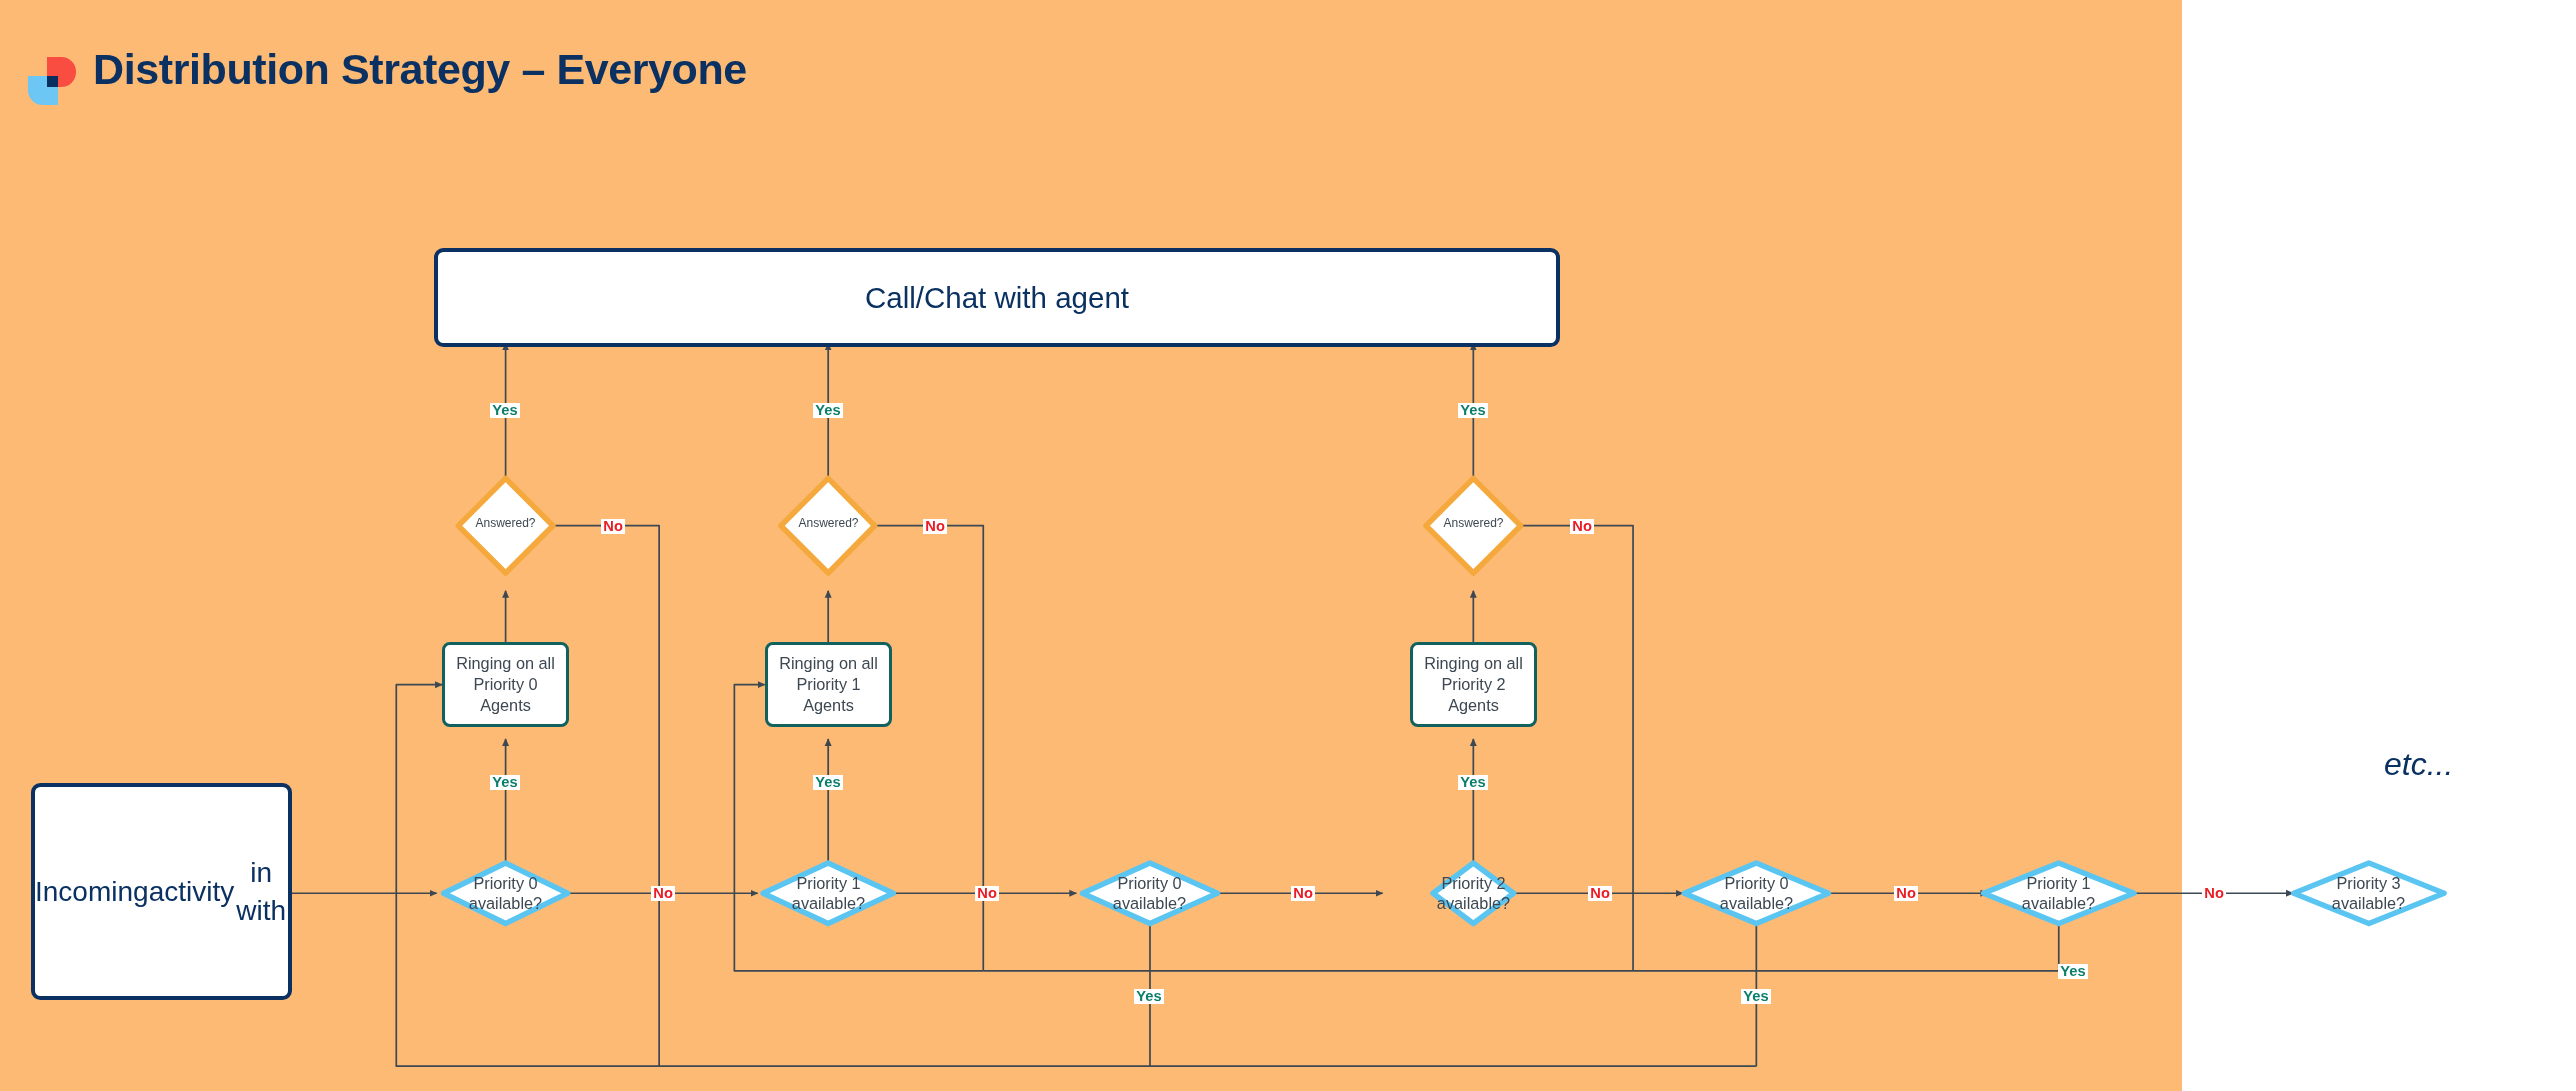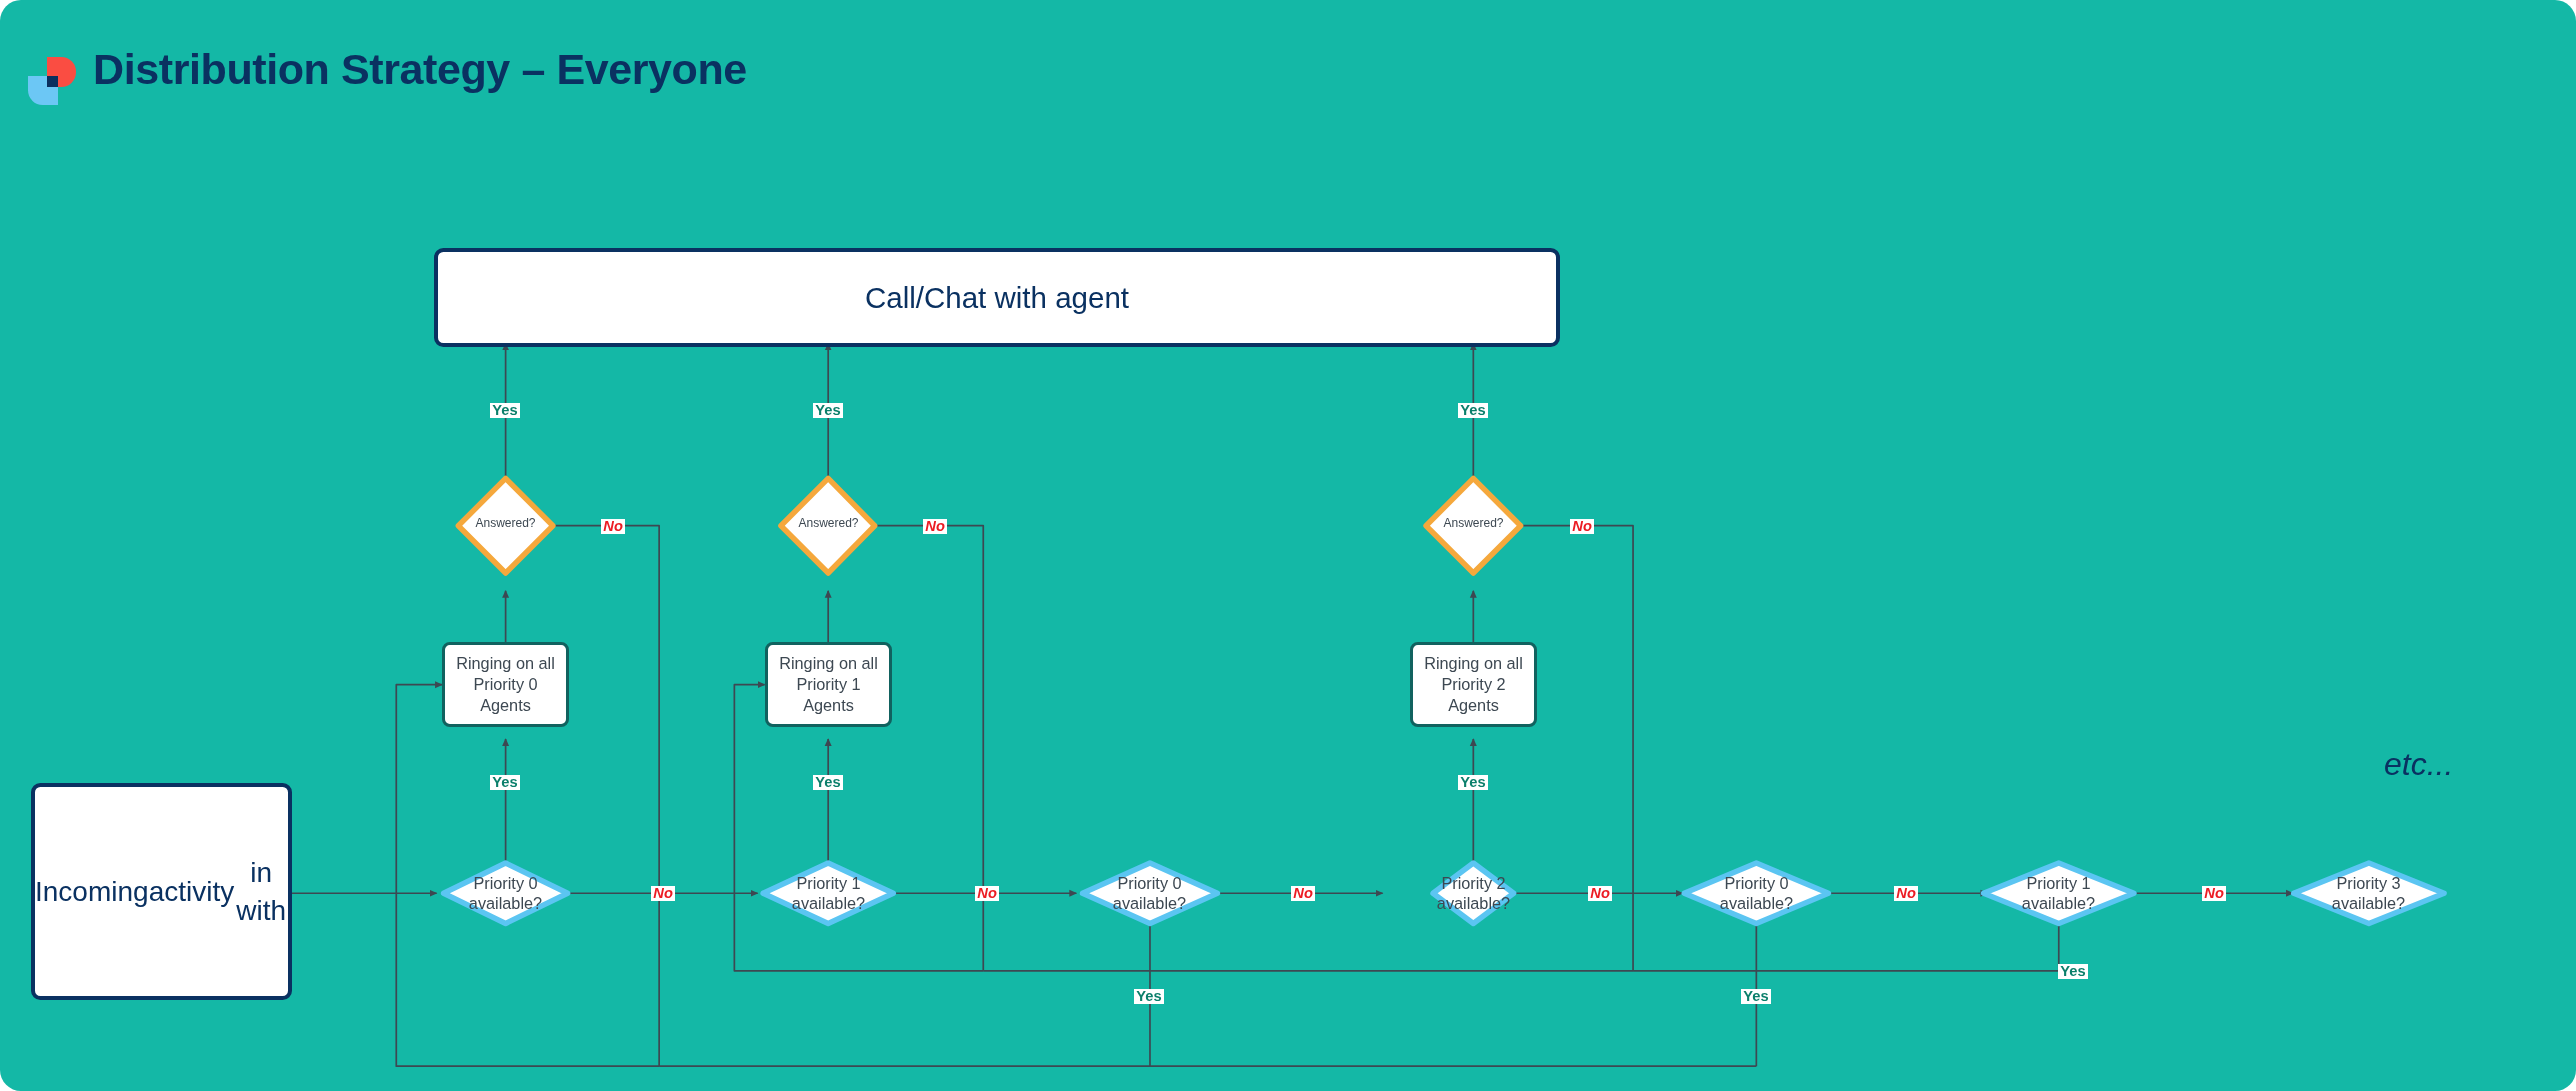--- a/index.html
+++ b/index.html
@@ -1,17 +1,17 @@
 <!DOCTYPE html>
 <html style="font-size:12.4px"><head>
 <meta charset="utf-8">
 <style>
   html,body{margin:0;padding:0;background:#ffffff;}
   body{width:2576px;height:1091px;font-family:"Liberation Sans",sans-serif;overflow:hidden;}
-  #root{position:relative;width:2576px;height:1091px;background:#14b8a6;border-radius:21px;}
+  #root{position:relative;width:2182px;height:1091px;background:#fdba74;}
 
   
   .header{position:absolute;left:0;top:0;width:2576px;height:155px;}
   .logo{position:absolute;left:28px;top:57px;width:48px;height:48px;}
   .logo .sq-red{position:absolute;left:18.6px;top:0;width:29.5px;height:29.5px;background:#fa4d42;
     border-top-left-radius:0;border-top-right-radius:14.7px;border-bottom-right-radius:14.7px;border-bottom-left-radius:0;}
   .logo .sq-blue{position:absolute;left:0;top:18.6px;width:29.5px;height:29.5px;background:#6cc7f5;
     border-top-left-radius:0;border-bottom-left-radius:14.7px;border-bottom-right-radius:0;border-top-right-radius:0;}
   .logo .sq-navy{position:absolute;left:18.6px;top:18.6px;width:11px;height:11px;background:#0a2f5e;}
   .title{position:absolute;left:93px;top:48px;font-size:43px;font-weight:bold;color:#0a3161;
@@ -29,21 +29,21 @@
   .box-ringing{border:3.9px solid #11625f;border-radius:7.8px;color:#3d4852;font-size:16.3px;line-height:1.28;}
 
   .dlabel{position:absolute;text-align:center;pointer-events:none;
     color:#3d4852;line-height:1.25;white-space:nowrap;}
   .dlabel.blue{font-size:16.3px;}
   .dlabel.orange{font-size:12px;}
 
   .edge-label{position:absolute;font-size:14.7px;font-weight:bold;white-space:nowrap;
     background:#fff;padding:0 2.3px;line-height:1;}
   .lab-yes{color:#0b7f6b;}
-  .lab-no{color:#ec1c24;font-style:italic;}
+  .lab-no{color:#ec1c24;}
 
   .etc{position:absolute;font-size:32px;color:#0a3161;white-space:nowrap;line-height:1;font-style:italic;}
 </style>
 </head>
 <body>
 
 <div id="root">
 
   <div class="header">
     <div class="logo">

